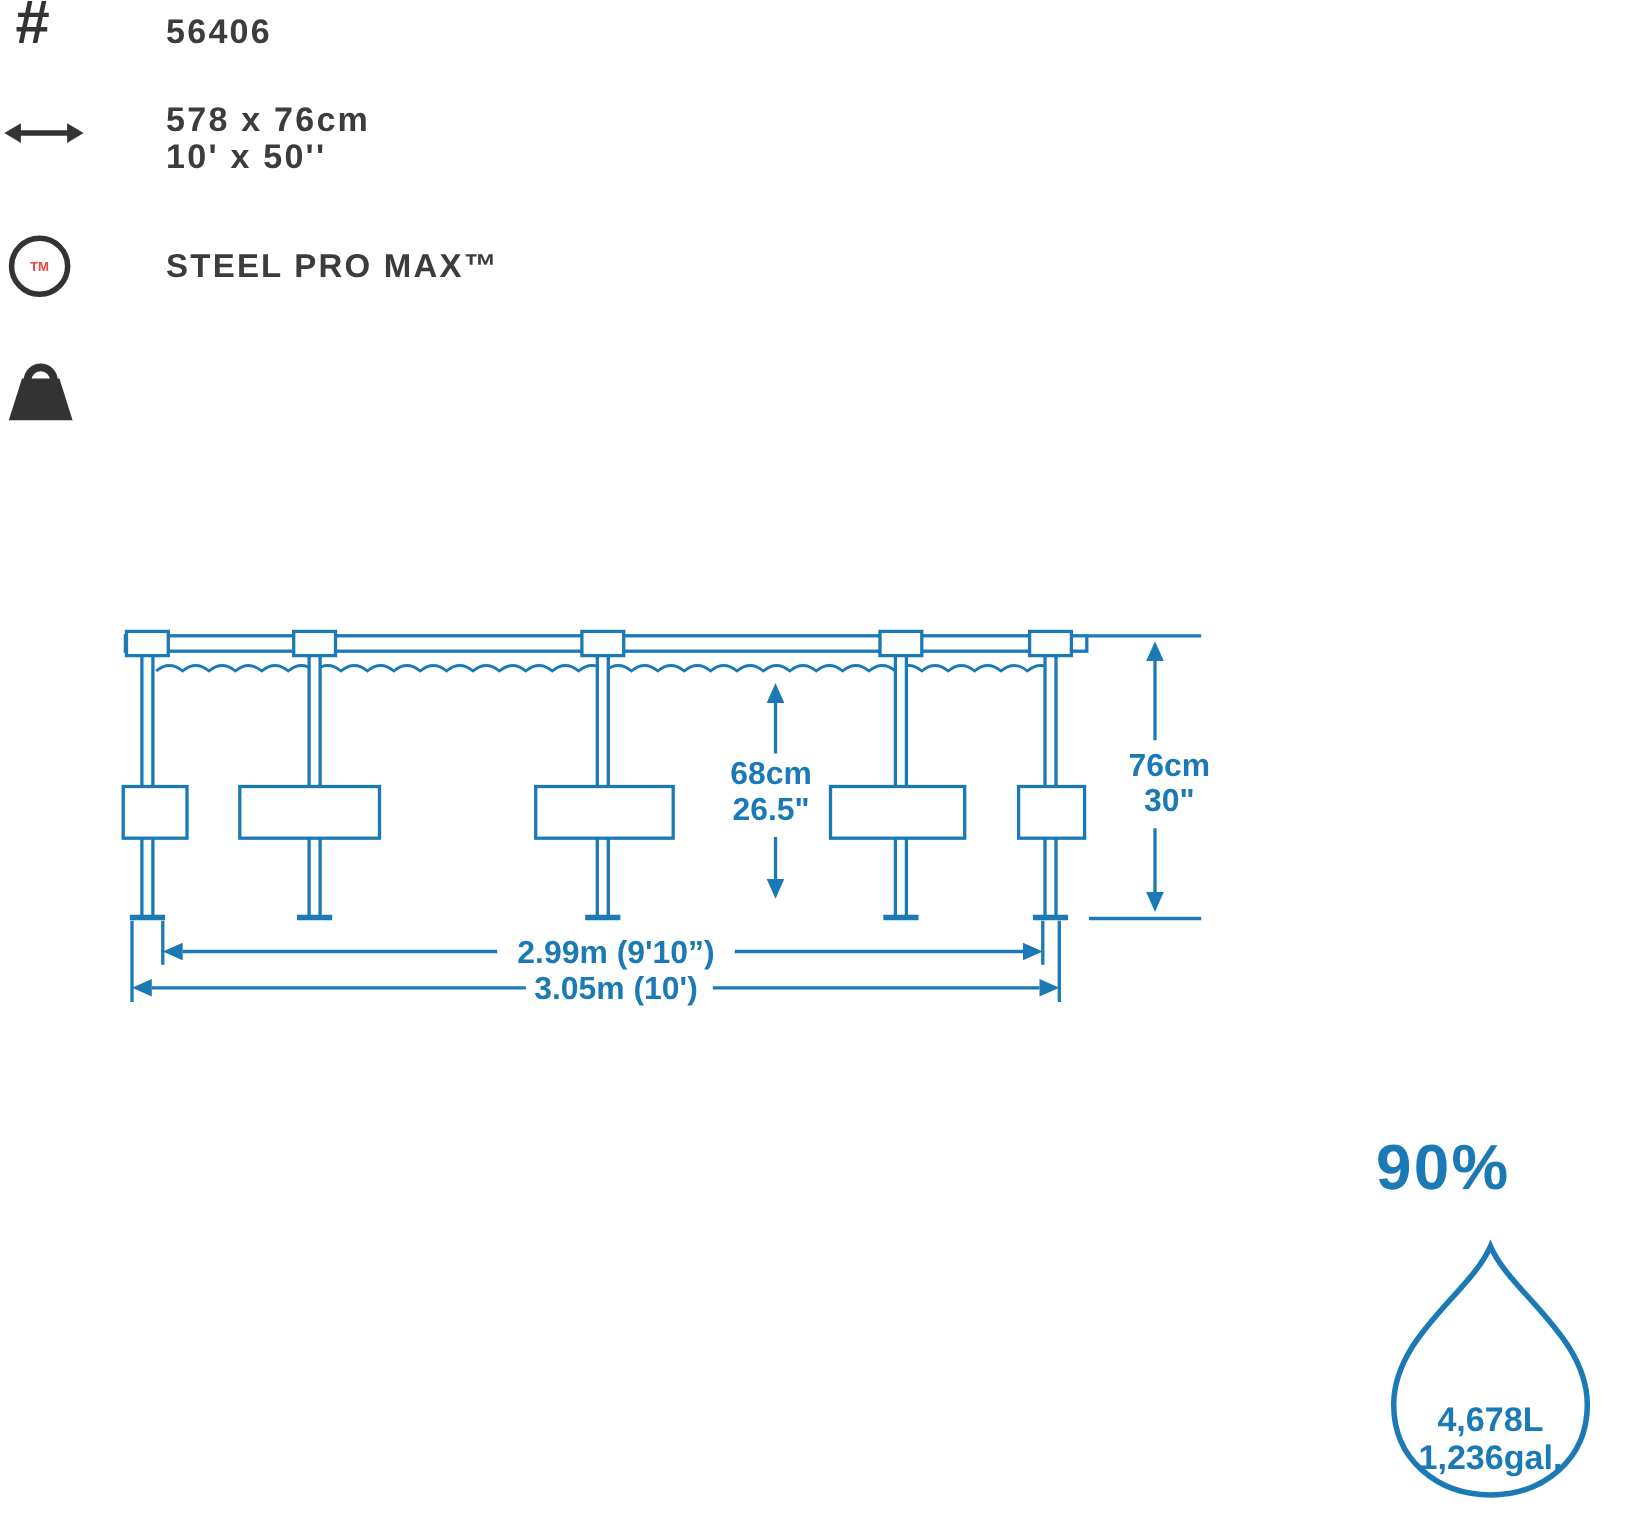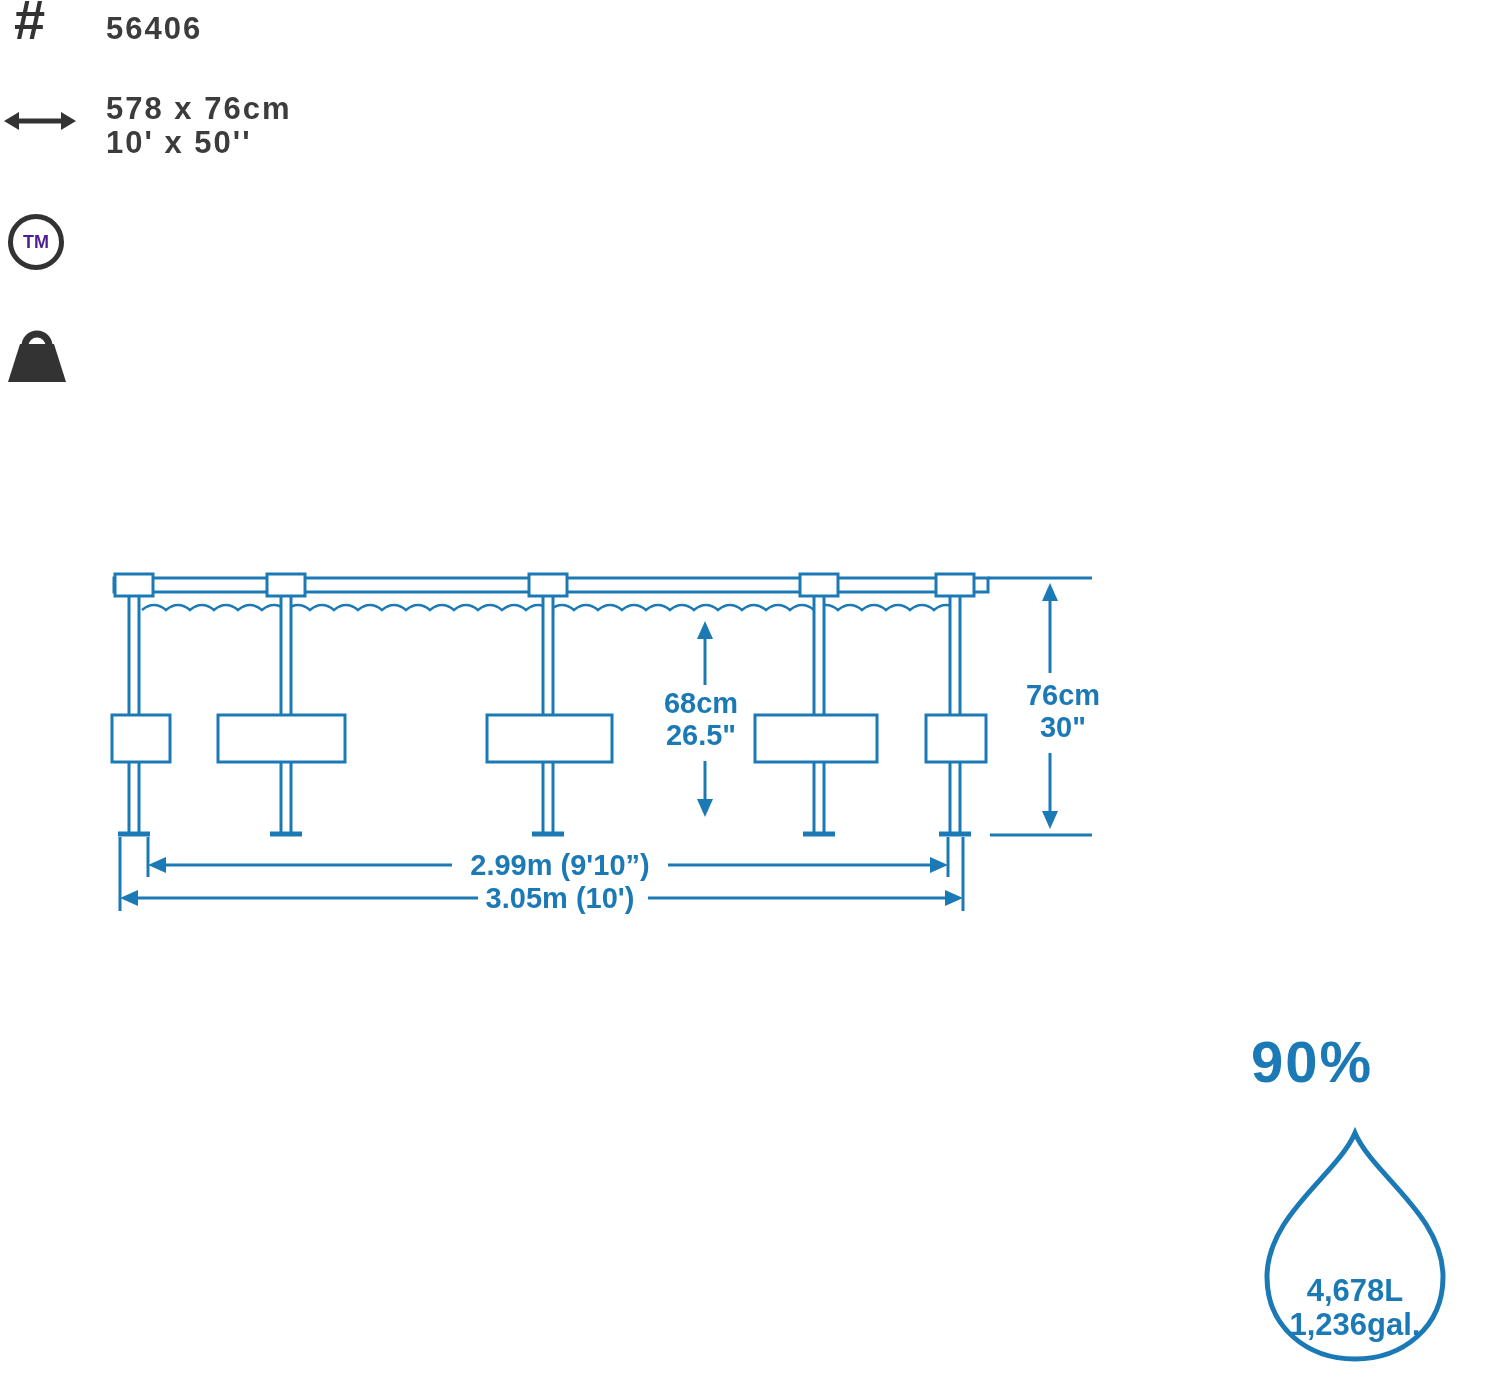--- a/index.html
+++ b/index.html
@@ -6,26 +6,26 @@
     --accent:#1b7ab5;
     --ink:#3c3c3c;
   }
   html,body{margin:0;padding:0;background:#fff;}
   .canvas{
     position:relative;width:1500px;height:1399px;background:#fff;overflow:hidden;
     font-family:"Liberation Sans",sans-serif;color:var(--ink);
   }
   .abs{position:absolute;}
   
-  .spec-text{font-size:31px;font-weight:bold;letter-spacing:2px;color:var(--ink);line-height:34px;white-space:nowrap;}
+  .spec-text{font-size:31px;font-weight:bold;letter-spacing:2px;color:var(--ink);line-height:34px;white-space:nowrap;margin-left:45px;}
   .hash-glyph{font-size:56px;font-weight:bold;color:#333;line-height:1;}
   .tm-circle{
     width:46px;height:46px;border:5px solid #333;border-radius:50%;
     display:flex;align-items:center;justify-content:center;
-    font-size:18px;font-weight:bold;color:#4c1d95;letter-spacing:0;
+    font-size:12px;font-weight:bold;color:#ef4444;letter-spacing:0;
   }
   
   .bl{stroke:var(--accent);fill:none;stroke-width:3;}
   .blthin{stroke:var(--accent);fill:none;stroke-width:2.5;}
   .blf{stroke:var(--accent);fill:#fff;stroke-width:3;}
   .blthick{stroke:var(--accent);fill:none;stroke-width:5;}
   .arrowhead{fill:var(--accent);stroke:none;}
   .dim-text{font-family:"Liberation Sans",sans-serif;font-size:29px;font-weight:bold;fill:var(--accent);text-anchor:middle;}
   
   .percent{font-size:58px;font-weight:bold;color:var(--accent);letter-spacing:2px;}
@@ -50,20 +50,21 @@
     <polygon class="ink-fill" points="74,15 59,6 59,24"></polygon>
   </svg>
   <div class="abs" style="left:106px;top:92px;">
     <div class="spec-text">578 x 76cm</div>
     <div class="spec-text">10' x 50''</div>
   </div>
 
   <div class="abs" style="left:8px;top:214px;">
     <div class="tm-circle">TM</div>
   </div>
+  <div class="abs spec-text" style="left:106px;top:226px;font-size:30px;">STEEL PRO MAX™</div>
 
   <svg class="abs" style="left:6px;top:326px;" width="62" height="60" viewBox="0 0 62 60">
     <path class="ink-stroke" d="M 19 20 A 12 12 0 0 1 43 20" stroke-width="7"></path>
     <polygon class="ink-fill" points="14,18 48,18 60,56 2,56"></polygon>
   </svg>
 
   <svg class="abs" style="left:100px;top:565px;" width="1000" height="360" viewBox="0 0 1000 360">
 
     <rect class="blf" x="14" y="13" width="874" height="14"></rect>
 

